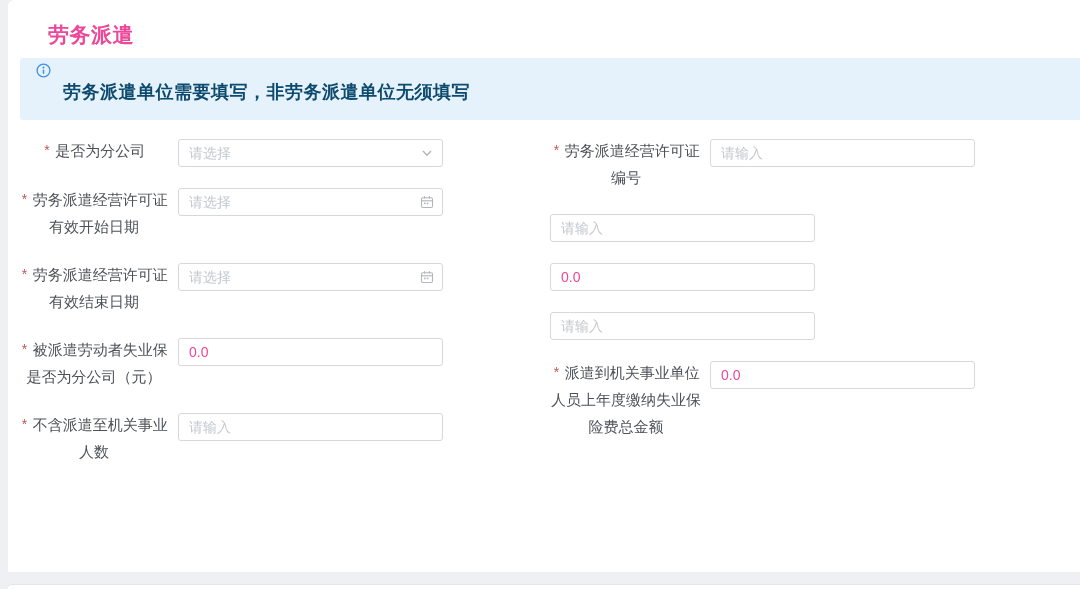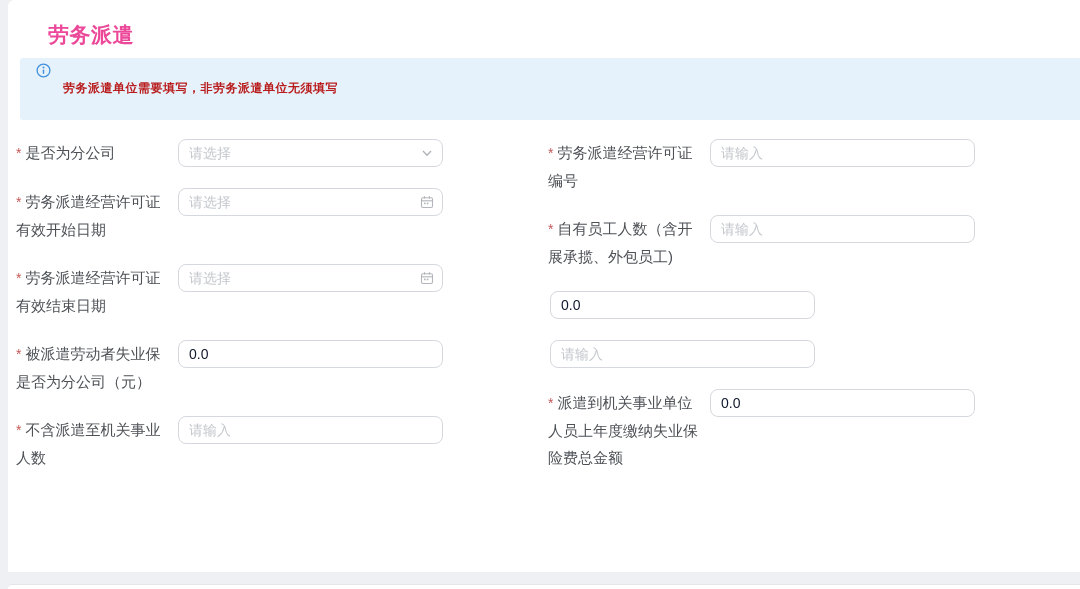--- a/index.html
+++ b/index.html
@@ -22,36 +22,36 @@
     position:absolute; left:28px; top:21px;
     font-size:21px; font-weight:600; color:#ec4899; letter-spacing:.5px;margin-left:12px;
   }
   .banner {
     position:absolute; left:12px; top:58px; width:1066px; height:62px;
     background:#e6f2fb; border-radius:3px;
   }
   .banner .info-ic { position:absolute; left:16px; top:5px; width:15px; height:15px; }
   .banner-text {
     position:absolute; left:43px; top:22px;
-    font-size:12px; font-weight:700; color:#b91c1c; letter-spacing:.5px;
+    font-size:18px; font-weight:700; color:#0c4a6e; letter-spacing:.5px;
   }
   .col { position:absolute; top:139px; }
   .col-left  { left:8px;   width:440px; }
   .col-right { left:540px; width:440px; }
   .row { display:flex; align-items:flex-start; margin-bottom:21px; }
   .lbl {
     flex:0 0 160px; padding-right:4px;
-    text-align:left; font-size:15px; line-height:27px; color:#4d5156;
+    text-align:center; font-size:15px; line-height:27px; color:#4d5156;font-family:Liberation Mono, monospace;
   }
   .lbl-text { white-space:pre-line; }
   .req { color:#c45656; margin-right:4px; font-size:14px; }
   .ctrl { position:relative; margin-left:2px; width:265px; }
   .inp {
-    width:265px; height:28px; border:1px solid #d5d8dd; border-radius:8px;
-    padding:0 26px 0 10px; font-size:14px; color:#0f172a; background:#fff;
+    width:265px; height:28px; border:1px solid #d5d8dd; border-radius:3px;
+    padding:0 26px 0 10px; font-size:14px; color:#ec4899; background:#fff;
     font-family:inherit; outline:none; display:block;
   }
   .inp.plain { padding-right:10px; }
   .inp::placeholder { color:#c4c8cd; opacity:1; }
   .ctrl .ic { position:absolute; right:9px; top:7px; width:14px; height:14px; display:block; }
   .ctrl .ic svg { display:block; }
 </style>
 </head>
 <body>
 
@@ -141,22 +141,20 @@
 
     <div class="row">
       <label class="lbl"><span class="req">*</span><span class="lbl-text">劳务派遣经营许可证
 编号</span></label>
       <div class="ctrl">
         <input class="inp plain" placeholder="请输入" style="">
       </div>
     </div>
 
     <div class="row">
-      <label class="lbl"><span class="req">*</span><span class="lbl-text">自有员工人数（含开
-展承揽、外包员工)</span></label>
       <div class="ctrl">
         <input class="inp plain" placeholder="请输入" style="">
       </div>
     </div>
 
     <div class="row">
       <div class="ctrl">
         <input class="inp plain" value="0.0" style="">
       </div>
     </div>

